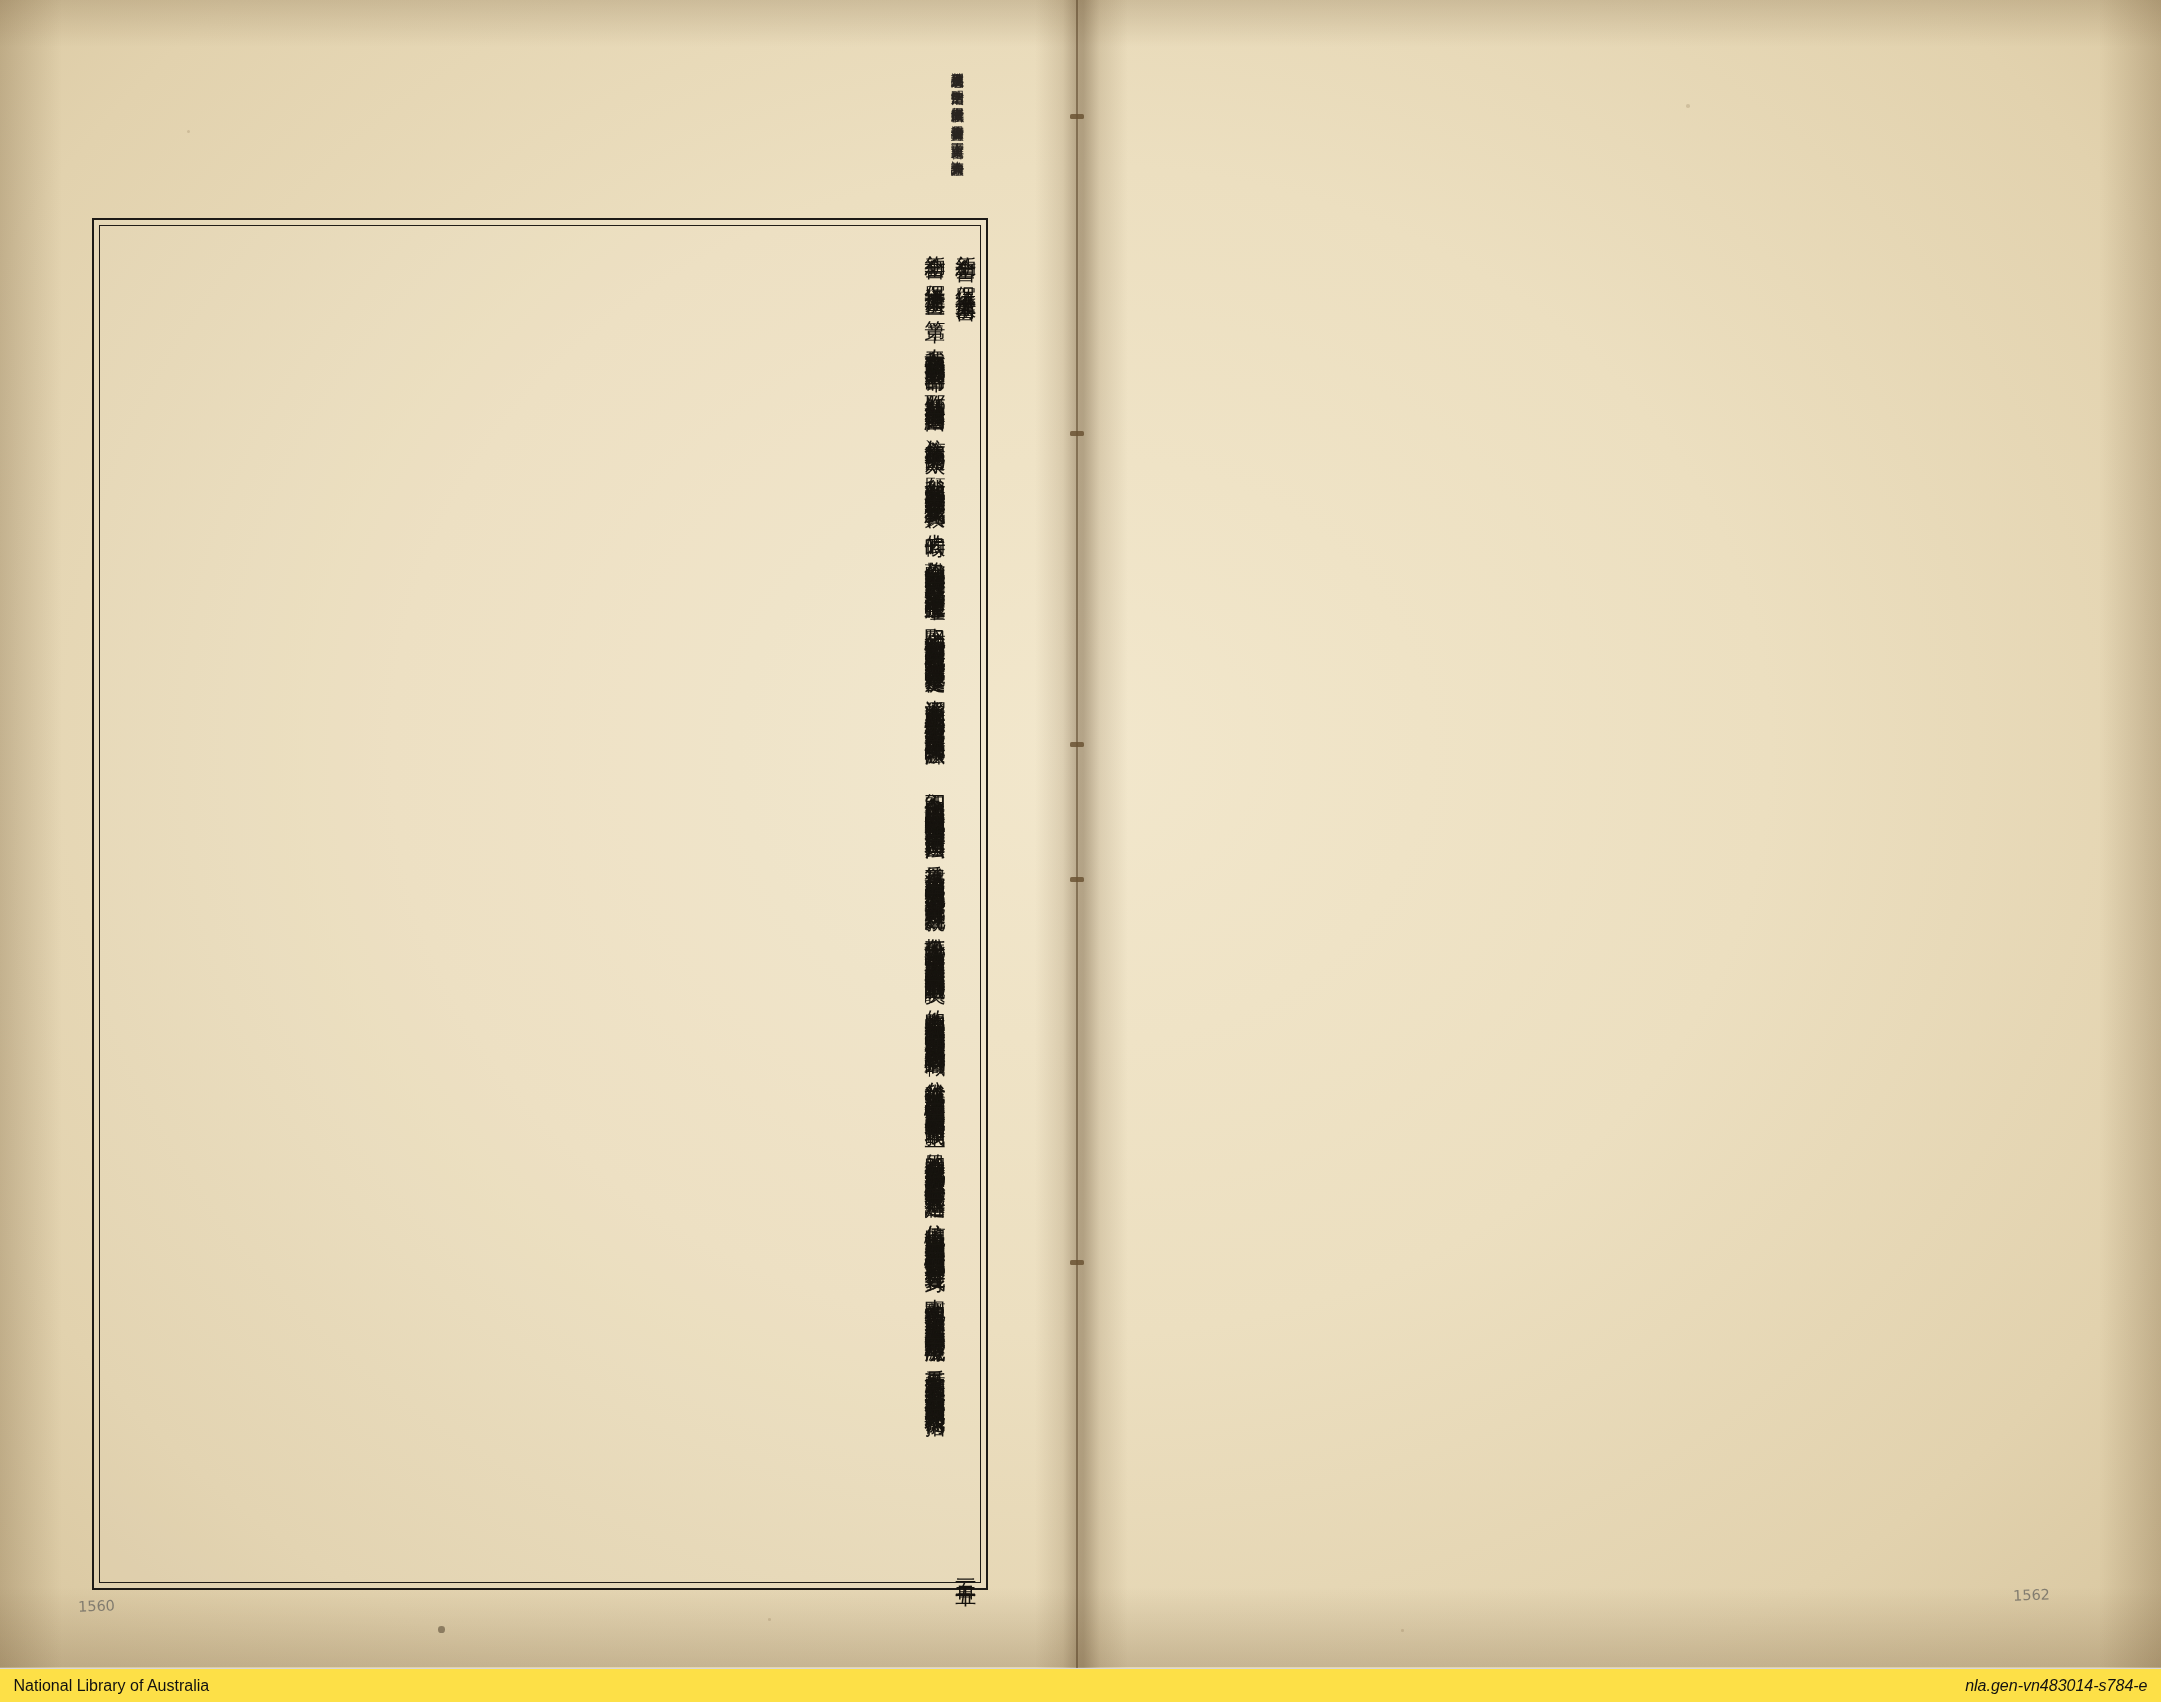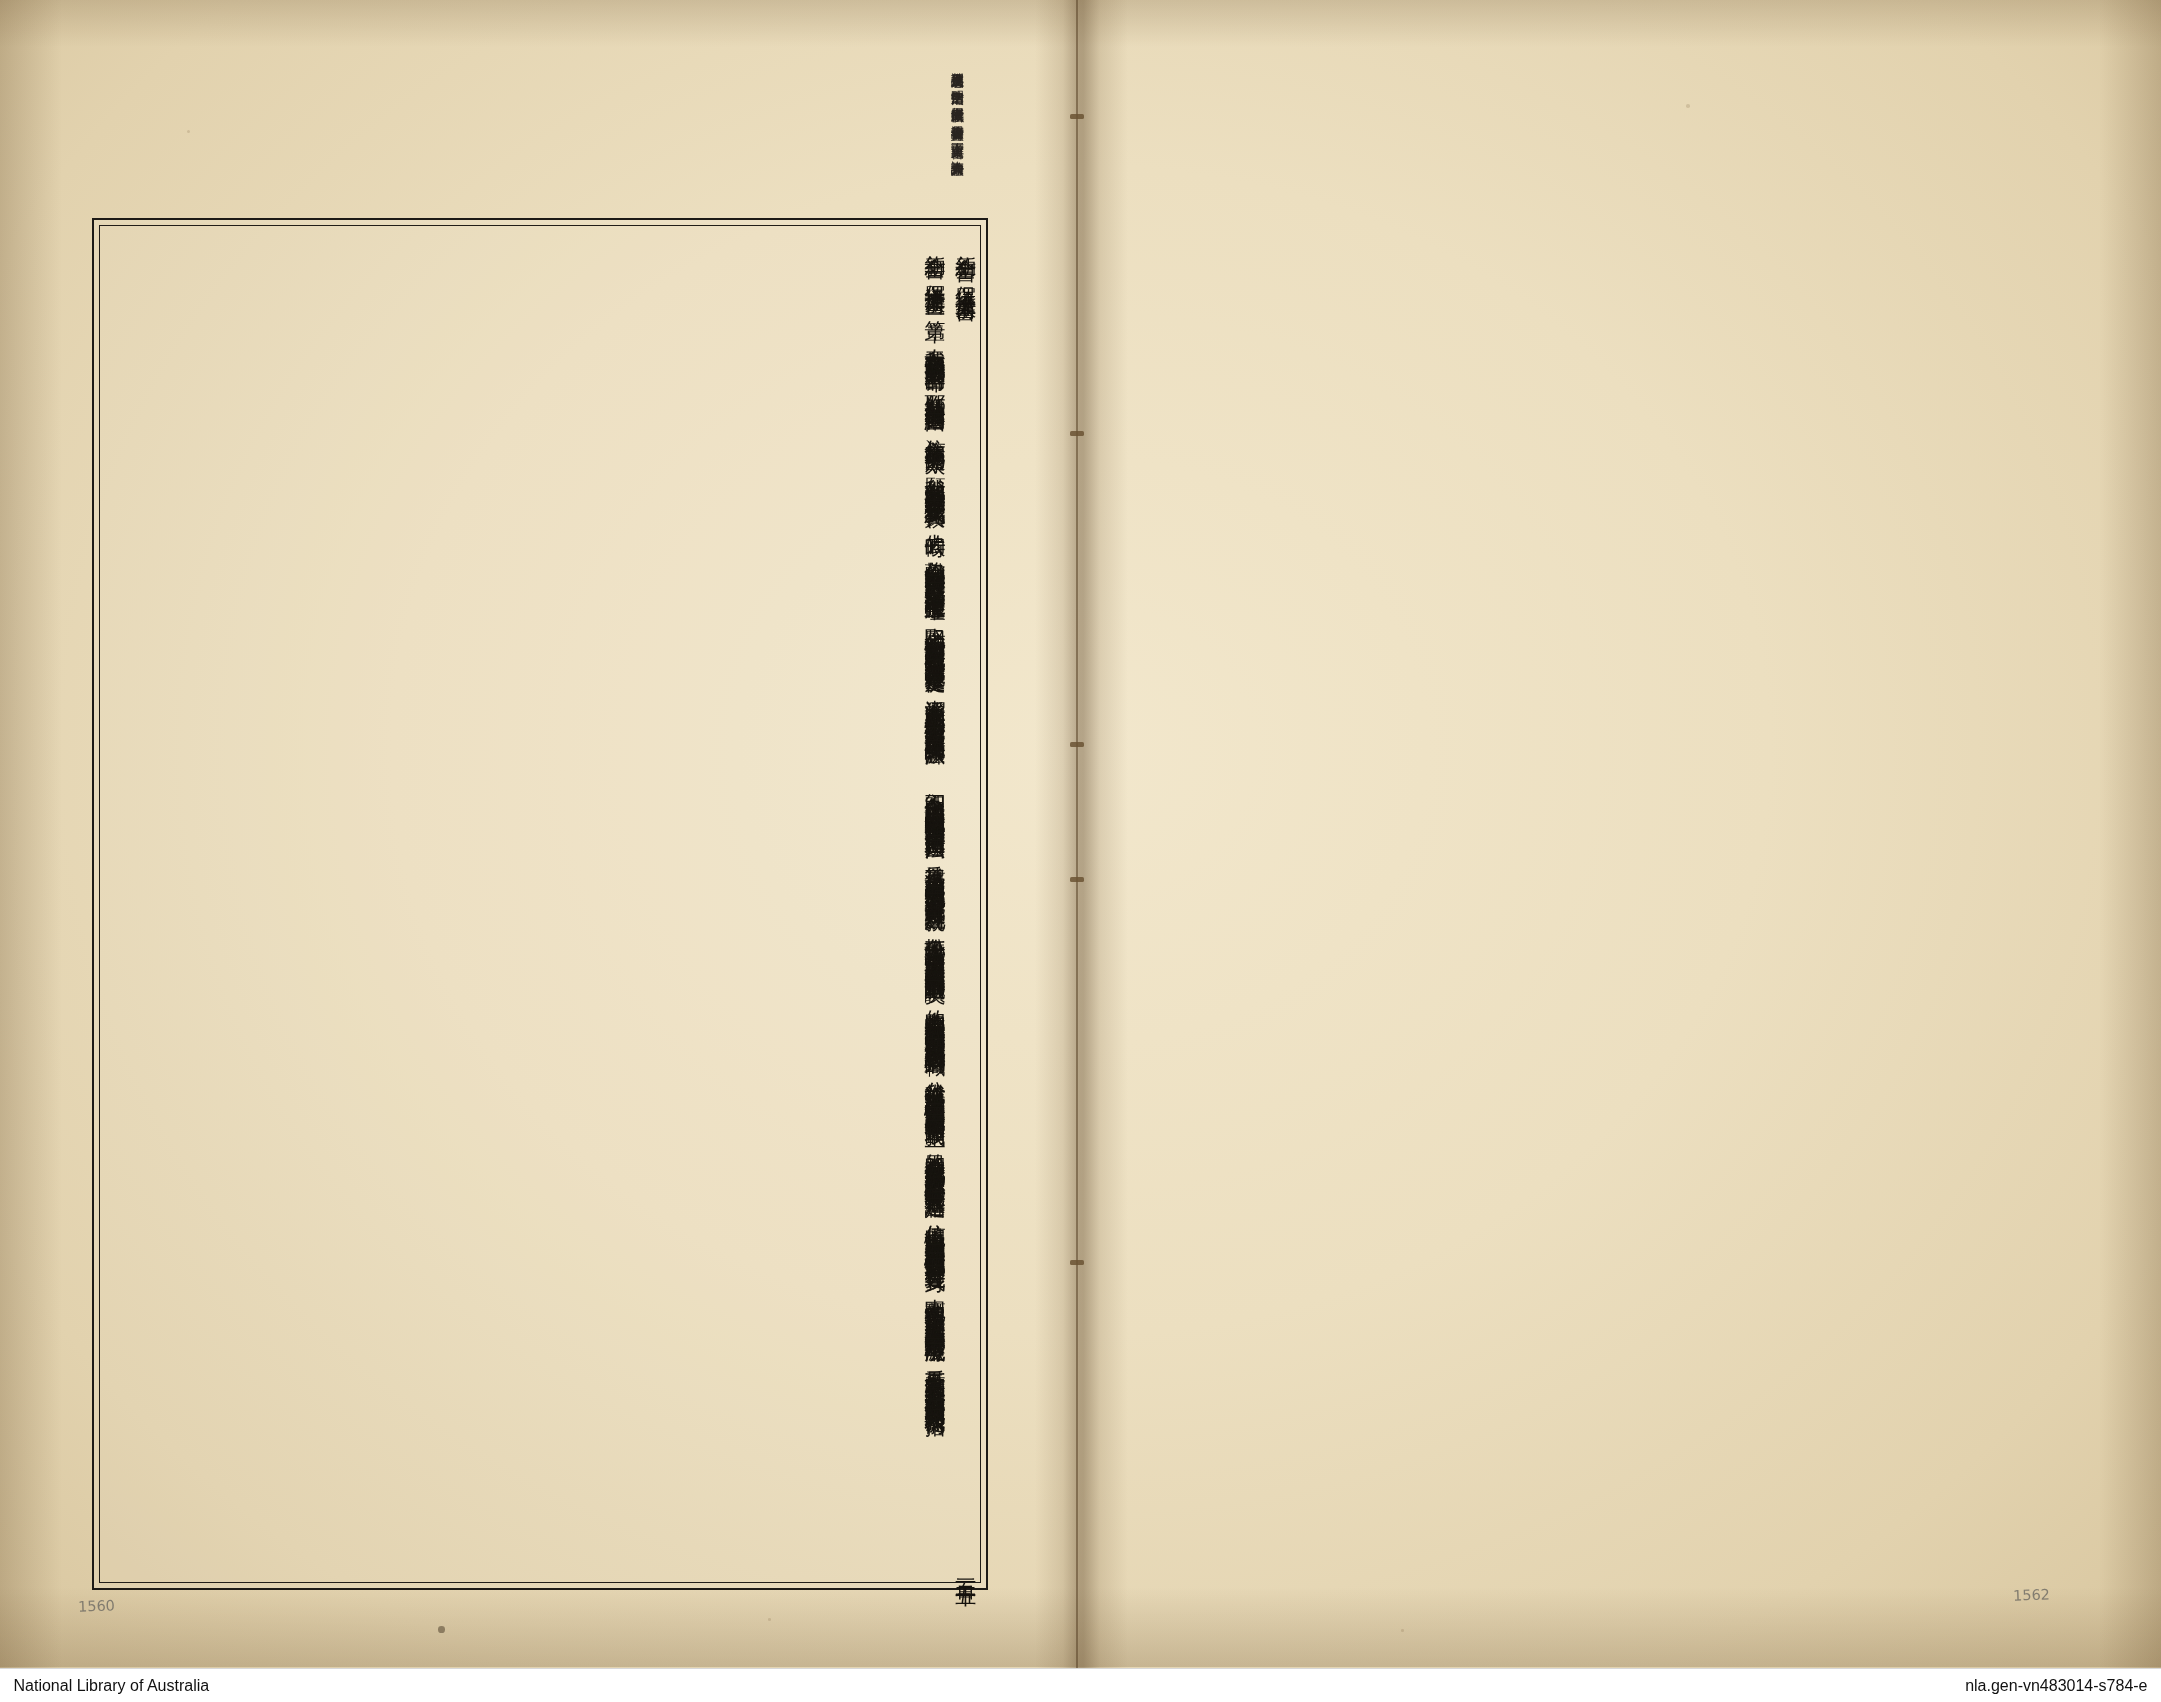--- a/index.html
+++ b/index.html
@@ -149,32 +149,32 @@
     width: 6.7px; height: 6.7px;
     border-radius: 50%;
     background: rgba(70,55,35,.5);
   }
 
   
   .credit-bar {
     position: absolute;
     left: 0; bottom: 0;
     width: 2161px; height: 35px;
-    background: #ffffff;
+    background: #fde047;
     border-top: 0.5px solid #d8d8d8;
     display: flex;
     align-items: center;
     justify-content: space-between;
     padding: 0 13.5px;
     box-sizing: border-box;
     font-family: "Liberation Sans", sans-serif;
     font-size: 16px;
     color: #111111;
   }
-  .credit-bar .right { color: #111; }
+  .credit-bar .right { color: #111; font-style: italic; }
 
   
   .speck {
     position: absolute;
     background: rgba(120,96,60,0.20);
     border-radius: 50%;
   }
   
   .edge-left, .edge-right {
     position: absolute; top: 0; height: 1668px; width: 62px;

